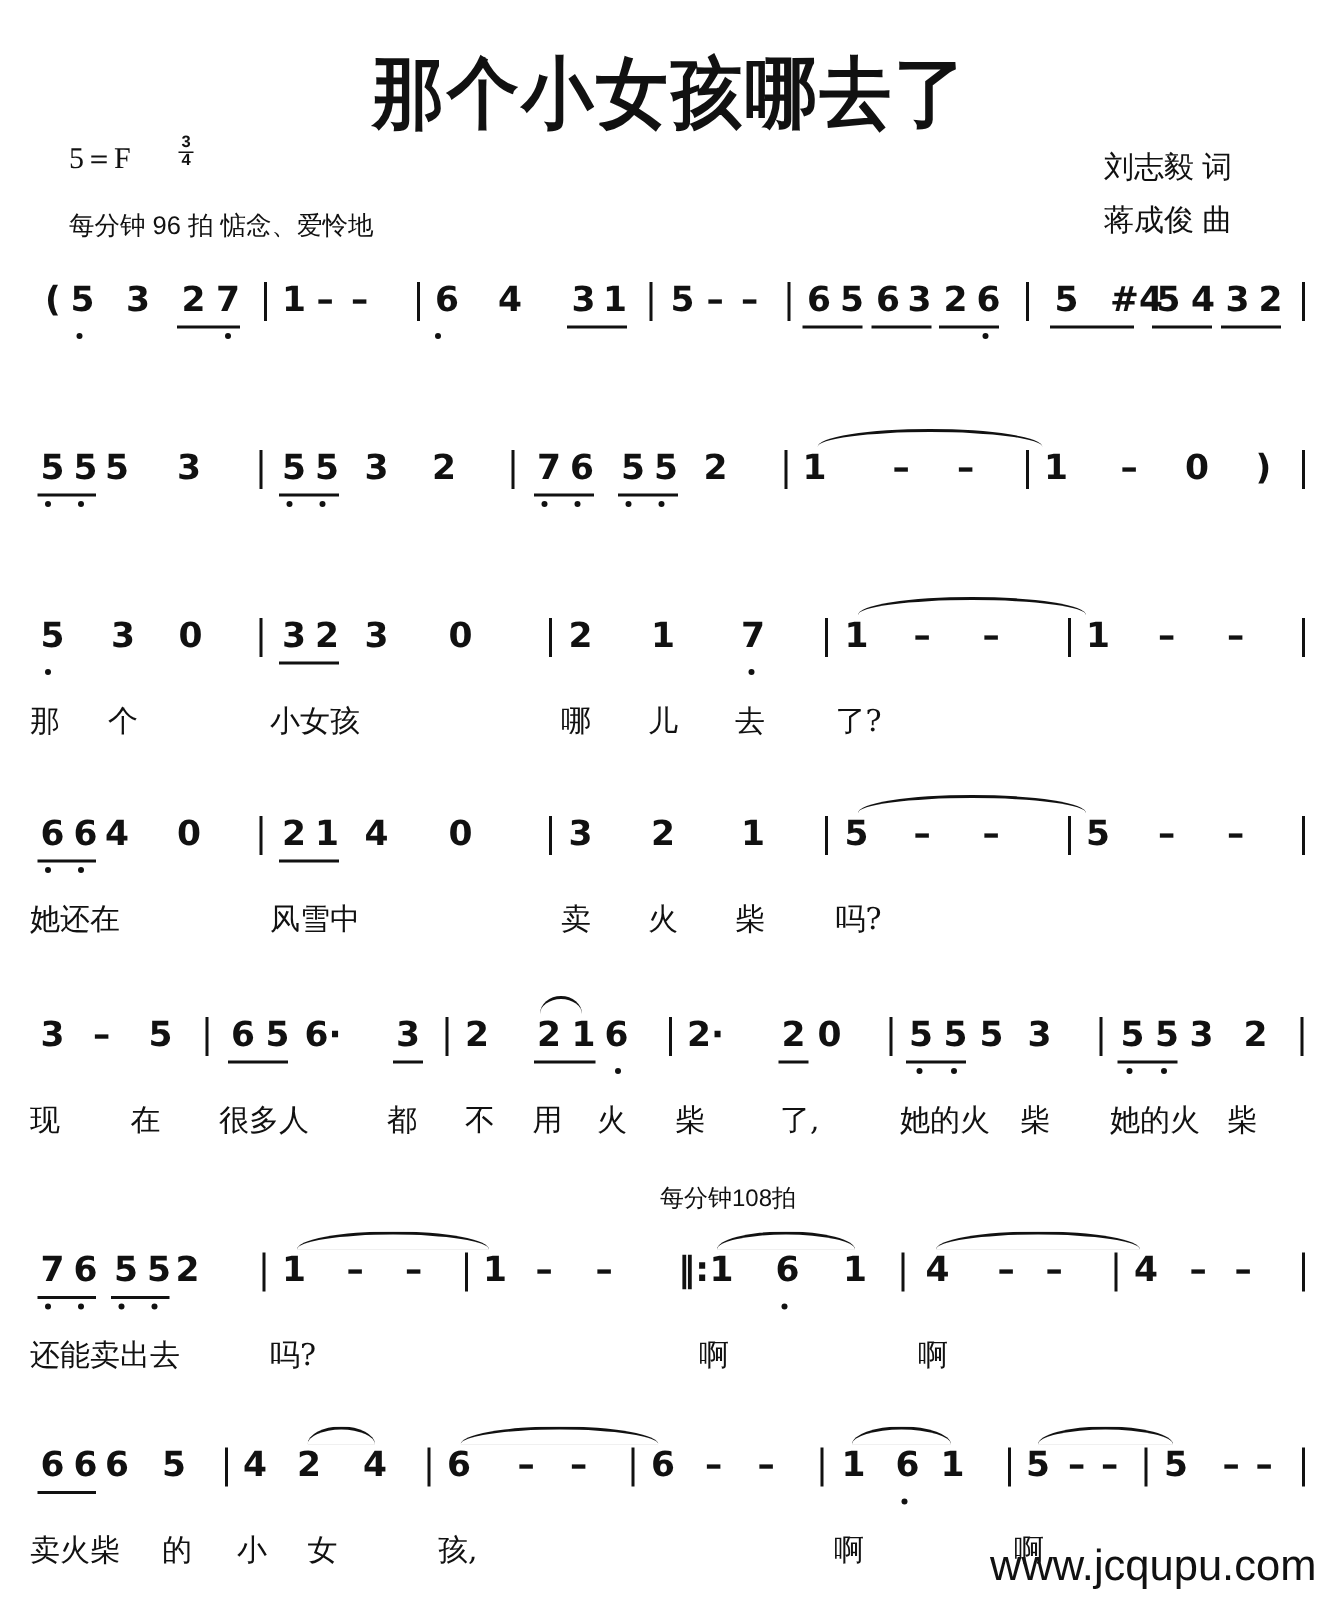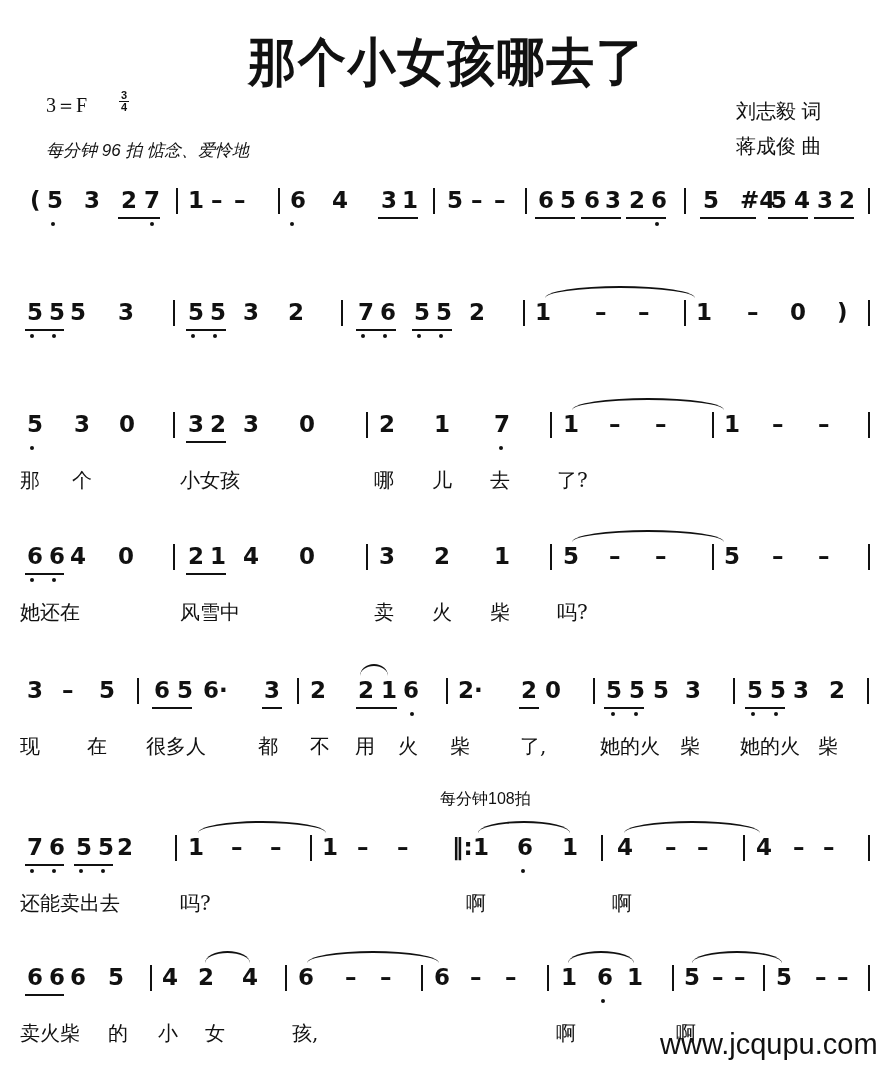--- a/index.html
+++ b/index.html
@@ -1,37 +1,37 @@
 <!DOCTYPE html>
 <html><head>
 <meta charset="utf-8">
 <style>
   html, body { margin: 0; padding: 0; background: #ffffff; }
   body { width: 894px; height: 1070px; position: relative; overflow: hidden; color: #111; font-family: "Liberation Sans", sans-serif; }
   .title { position: absolute; left: 0; width: 894px; top: 28px; text-align: center; font-size: 52px; font-weight: 900; letter-spacing: 2px; font-family: "DejaVu Sans", sans-serif; transform: scaleX(0.92); }
   .key { position: absolute; left: 46px; top: 92px; font-size: 20px; font-family: "Liberation Serif", serif; }
   .timesig { position: absolute; left: 118px; top: 90px; font-size: 11px; font-weight: bold; line-height: 11px; text-align: center; width: 12px; }
   .timesig .line { display:block; border-top:1px solid #111; margin: 0 1px; }
-  .tempo { position: absolute; left: 46px; top: 139px; font-size: 17px; font-style: italic; }
+  .tempo { position: absolute; left: 46px; top: 139px; font-size: 17px; }
   .credit { position: absolute; left: 736px; font-size: 20px; }
   .row { position: absolute; left: 0; width: 894px; height: 60px; }
   .tok { position: absolute; top: 0; font-size: 23px; font-weight: bold; line-height: 28px; text-align: center; font-family: "DejaVu Sans", sans-serif; }
   .bar { position: absolute; top: 2px; width: 2px; height: 26px; background: #111; }
   .ul { position: absolute; top: 31px; height: 2px; background: #111; }
   .dot { position: absolute; top: 36px; width: 4px; height: 4px; border-radius: 2px; background: #111; }
   .arc { position: absolute; border-top: 2px solid #111; border-radius: 50% 50% 0 0 / 12px 12px 0 0; height: 10px; }
   .lyr { position: absolute; font-size: 20px; font-family: "DejaVu Serif", serif; }
   .mark { position: absolute; font-size: 16px; }
   .wm { position: absolute; left: 660px; top: 1028px; font-size: 29px; font-family: "Liberation Sans", sans-serif; color: #111; }
 </style>
 </head>
 <body>
 
 <div class="title">那个小女孩哪去了</div>
-<div class="key">3＝F</div>
+<div class="key">5＝F</div>
 <div class="timesig">
   <span>3</span>
   <span class="line"></span>
   <span>4</span>
 </div>
 <div class="tempo">每分钟 96 拍  惦念、爱怜地</div>
 <div class="credit" style="top:98px;">刘志毅 词</div>
 <div class="credit" style="top:133px;">蒋成俊 曲</div>
 <div class="mark" style="left:440px; top:789px;">每分钟108拍</div>
 

